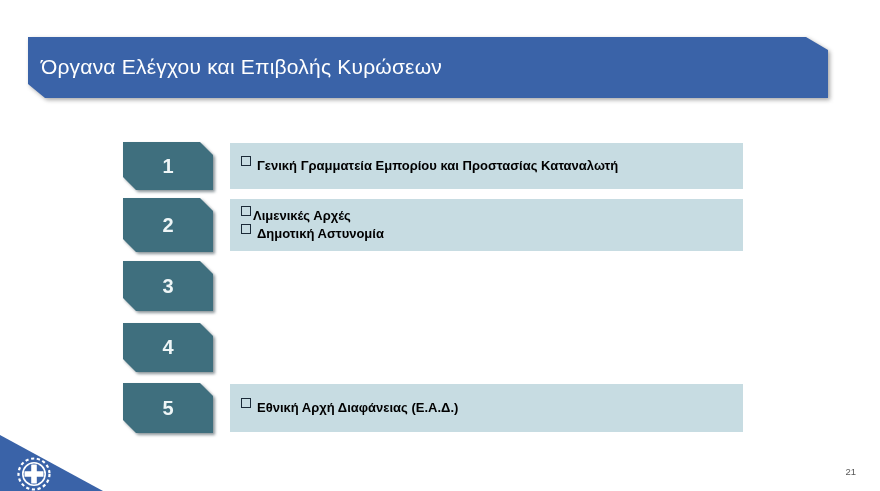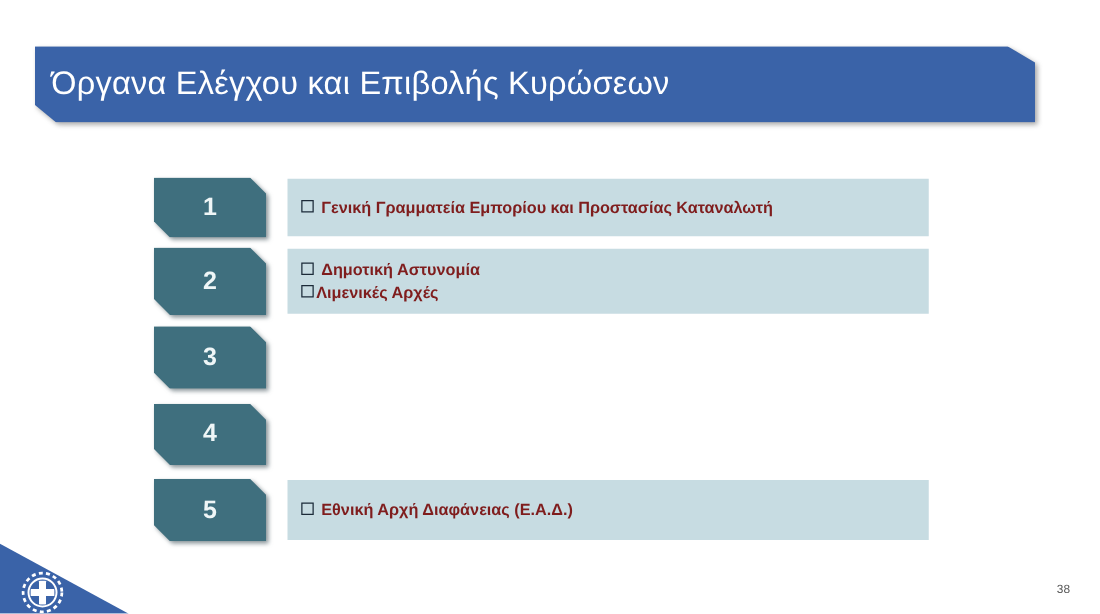--- a/index.html
+++ b/index.html
@@ -16,21 +16,21 @@
     filter:drop-shadow(2px 2px 2px rgba(60,60,60,.45));
   }
   .banner{
     width:100%;height:100%;
     background:#3A63A8;
     clip-path:polygon(0 0, calc(100% - 22px) 0, 100% 13px, 100% 100%, 17px 100%, 0 calc(100% - 14px));
     display:flex;align-items:center;
   }
   .banner h1{
     margin:0;padding:0 0 2px 13px;
-    color:#ffffff;font-size:26px;font-weight:400;letter-spacing:.2px;
+    color:#ffffff;font-size:21px;font-weight:400;letter-spacing:.2px;
   }
 
   
   .row{position:absolute;left:123px;width:620px;}
   .badge-wrap{
     position:absolute;left:0;top:0;width:90px;height:100%;
     filter:drop-shadow(2px 2px 1.5px rgba(40,60,70,.55));
   }
   .badge{
     width:100%;height:100%;
@@ -39,22 +39,22 @@
     display:flex;align-items:center;justify-content:center;
     color:#EFF6F7;font-size:20px;font-weight:bold;
   }
   .bar{
     position:absolute;left:107px;top:1px;bottom:1px;width:513px;
     background:#C7DCE2;
     display:flex;flex-direction:column;justify-content:center;
     padding-left:11px;box-sizing:border-box;row-gap:2px;
   }
   .line{
-    display:flex;align-items:center;
-    color:#7f1d1d;font-size:13px;font-weight:bold;line-height:16px;
+    display:flex;
+    color:#000000;font-size:13px;font-weight:bold;line-height:16px;
     white-space:nowrap;
   }
   .checkbox{
     flex:0 0 auto;width:8px;height:8px;margin-right:6px;margin-top:-2px;
     border:1.7px solid #1B2A38;background:transparent;display:inline-block;
   }
   .line.tight .checkbox{margin-right:2px;}
   .spellcheck{
     text-decoration-line:underline;
     text-decoration-style:wavy;
@@ -104,27 +104,27 @@
     </div>
   </div>
 
   <div class="row" id="row2">
     <div class="badge-wrap">
       <div class="badge">
         <span>2</span>
       </div>
     </div>
     <div class="bar">
+      <div class="line tight">
+        <span class="checkbox"></span>
+        <span>Λιμενικές Αρχές</span>
+      </div>
       <div class="line">
         <span class="checkbox"></span>
         <span>Δημοτική Αστυνομία</span>
-      </div>
-      <div class="line tight">
-        <span class="checkbox"></span>
-        <span>Λιμενικές Αρχές</span>
       </div>
     </div>
   </div>
 
   <div class="row" id="row3">
     <div class="badge-wrap">
       <div class="badge">
         <span>3</span>
       </div>
     </div>
@@ -157,15 +157,15 @@
     <g stroke="#FFFFFF" fill="none">
       <circle cx="34" cy="41" r="15.5" stroke-width="2.2" stroke-dasharray="3.2 2.6"></circle>
       <circle cx="34" cy="41" r="11.2" stroke-width="1.6"></circle>
     </g>
     <g fill="#FFFFFF">
       <rect x="31.2" y="31.5" width="5.6" height="19" rx="0.5"></rect>
       <rect x="24.5" y="38.2" width="19" height="5.6" rx="0.5"></rect>
     </g>
   </svg>
 
-  <div class="page-number">38</div>
+  <div class="page-number">21</div>
 
 </div>
 
 </body></html>

